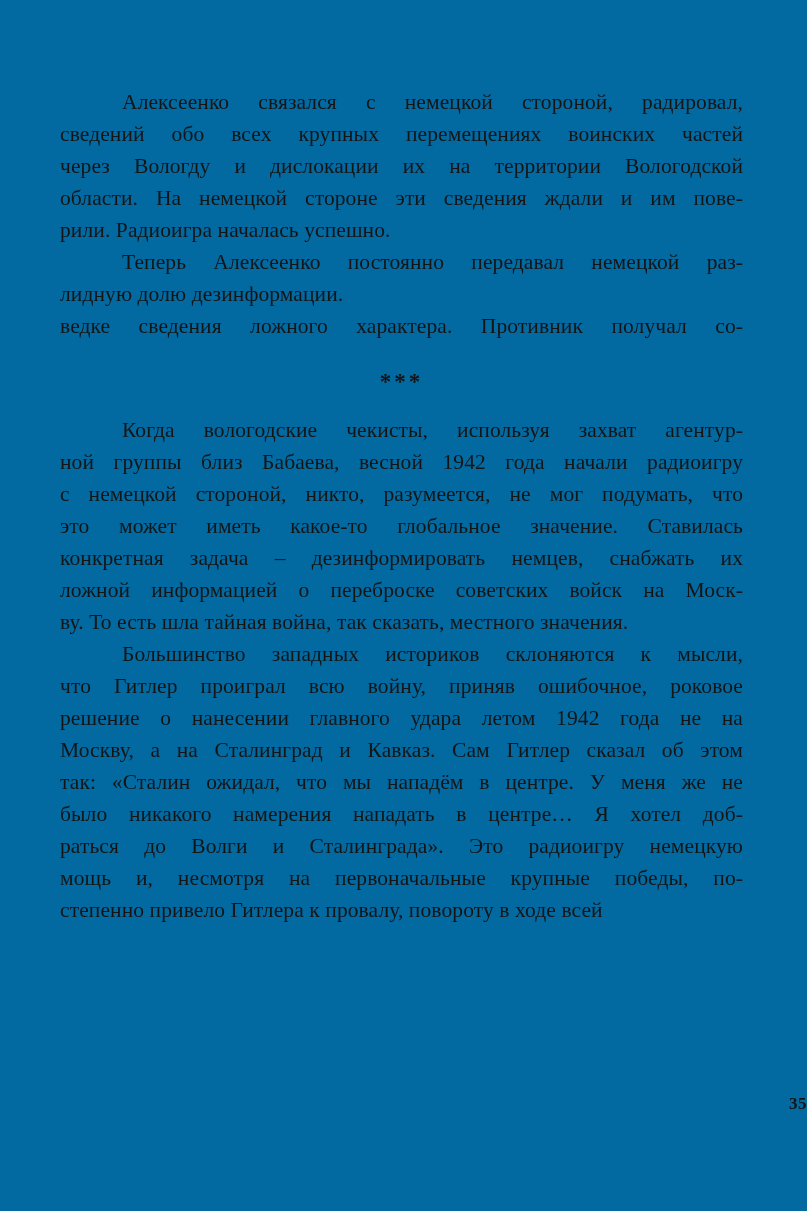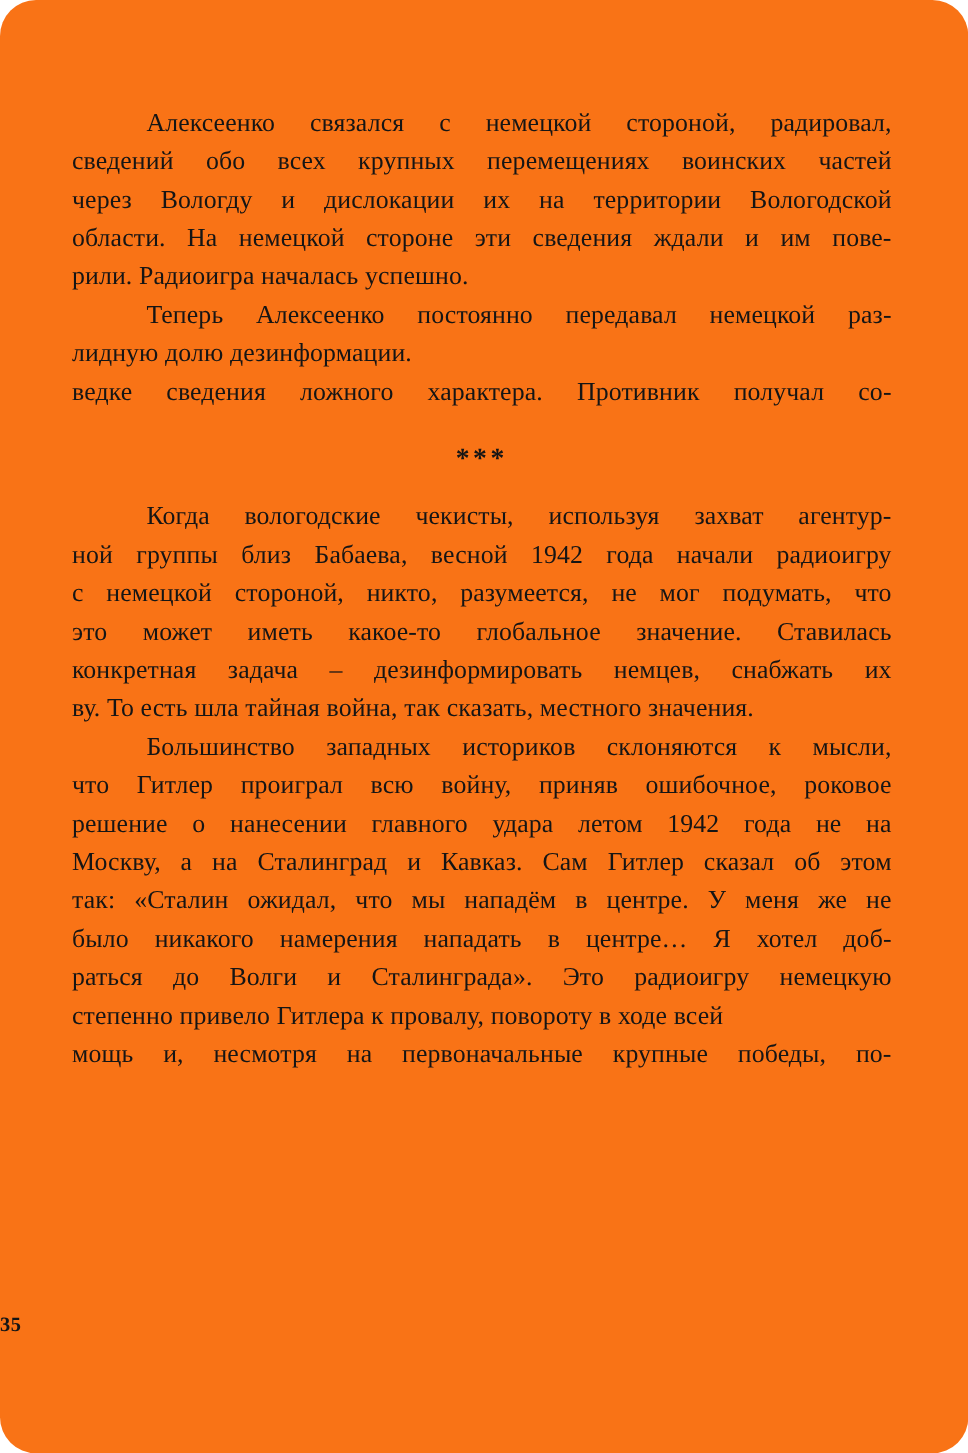--- a/index.html
+++ b/index.html
@@ -11,22 +11,21 @@
     width: 807px;
     height: 1211px;
     position: relative;
     overflow: hidden;
     font-family: "Liberation Serif", "DejaVu Serif", serif;
     color: #151515;
   }
   .page {
     position: absolute;
     inset: 0;
-    background: #f97316;
-    border-radius: 30px;
+    background: #0369a1;
   }
   .text-col {
     position: absolute;
     left: 60px;
     top: 86px;
     width: 683px;
   }
   .para {
     margin: 0;
     padding: 0;
@@ -54,21 +53,21 @@
     text-align: center;
     font-weight: 700;
     font-size: 23px;
     letter-spacing: 3px;
   }
   .page-number {
     position: absolute;
     top: 1094px;
     left: 0;
     width: 807px;
-    text-align: left;
+    text-align: right;
     font-size: 17px;
     font-weight: 600;
     letter-spacing: 0.5px;
   }
 </style>
 </head>
 <body>
 
 <div class="page">
   <main class="text-col">
@@ -88,32 +87,33 @@
     </section>
 
     <div class="separator">***</div>
 
     <section class="para">
       <span class="line first">Когда вологодские чекисты, используя захват агентур-</span>
       <span class="line">ной группы близ Бабаева, весной 1942 года начали радиоигру</span>
       <span class="line">с немецкой стороной, никто, разумеется, не мог подумать, что</span>
       <span class="line">это может иметь какое-то глобальное значение. Ставилась</span>
       <span class="line">конкретная задача – дезинформировать немцев, снабжать их</span>
+      <span class="line">ложной информацией о переброске советских войск на Моск-</span>
       <span class="line last">ву. То есть шла тайная война, так сказать, местного значения.</span>
     </section>
 
 
     <section class="para">
       <span class="line first">Большинство западных историков склоняются к мысли,</span>
       <span class="line">что Гитлер проиграл всю войну, приняв ошибочное, роковое</span>
       <span class="line">решение о нанесении главного удара летом 1942 года не на</span>
       <span class="line">Москву, а на Сталинград и Кавказ. Сам Гитлер сказал об этом</span>
       <span class="line">так: «Сталин ожидал, что мы нападём в центре. У меня же не</span>
       <span class="line">было никакого намерения нападать в центре… Я хотел доб-</span>
       <span class="line">раться до Волги и Сталинграда». Это радиоигру немецкую</span>
+      <span class="line">мощь и, несмотря на первоначальные крупные победы, по-</span>
       <span class="line last">степенно привело Гитлера к провалу, повороту в ходе всей</span>
-      <span class="line">мощь и, несмотря на первоначальные крупные победы, по-</span>
     </section>
 
   </main>
 
   <footer class="page-number">35</footer>
 </div>
 
 </body></html>

